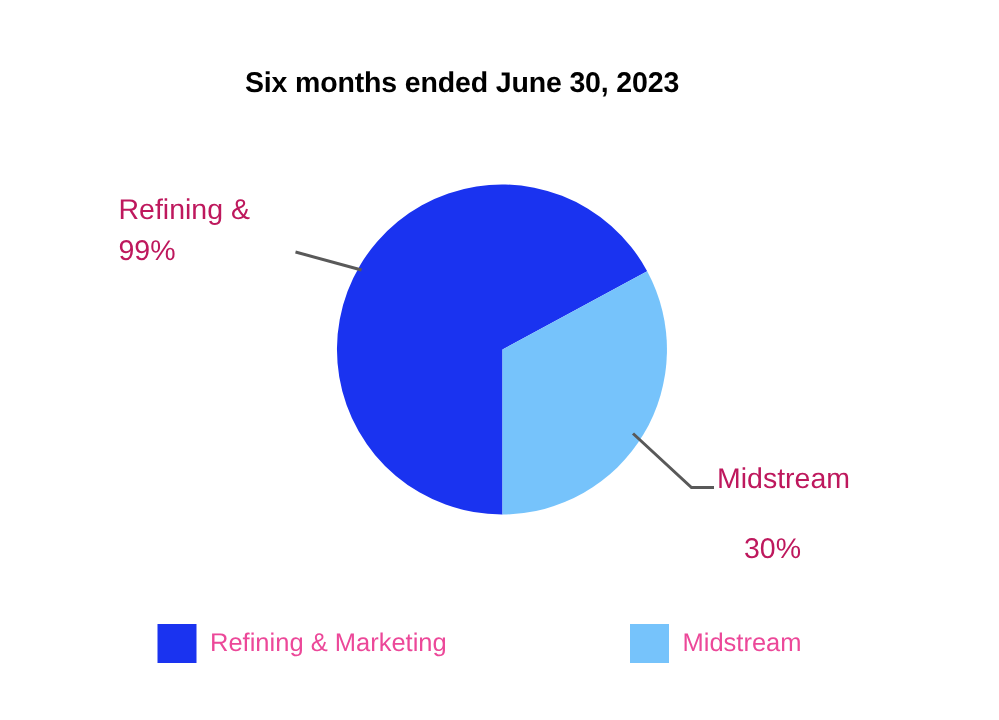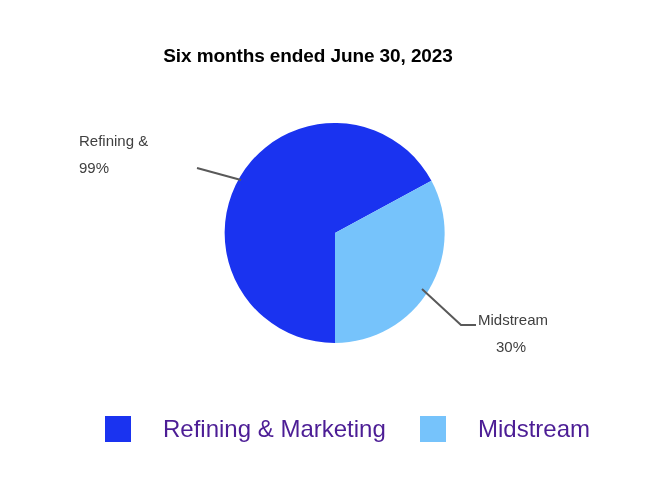--- a/index.html
+++ b/index.html
@@ -44,38 +44,39 @@
     position: absolute;
     left: 0;
     top: 0;
     width: 666px;
     height: 480px;
   }
 
   
   .callout {
     position: absolute;
-    font-size: 15px;
-    color: #404040;
+    font-size: 19px;
+    color: #be185d;
     line-height: 27px;
     white-space: nowrap;
   }
   #callout-refining {
     left: 79px;
     top: 127px;
     text-align: left;
   }
   #callout-midstream {
     left: 478px;
     top: 306px;
     text-align: left;
   }
   .callout-line { display: block; }
   #callout-midstream .callout-line-pct {
     padding-left: 18px;
+    margin-top: 20px;
   }
 
   
   #legend {
     position: absolute;
     left: 0;
     top: 414px;
     width: 666px;
     height: 32px;
   }
@@ -87,23 +88,23 @@
     align-items: center;
   }
   #legend-item-refining { left: 105px; }
   #legend-item-midstream { left: 420px; }
   .legend-swatch {
     width: 26px;
     height: 26px;
     flex: 0 0 26px;
   }
   .legend-label {
-    margin-left: 32px;
-    font-size: 24px;
-    color: #4c1d95;
+    margin-left: 9px;
+    font-size: 17px;
+    color: #ec4899;
     white-space: nowrap;
   }
 </style>
 </head>
 <body>
 
 <div id="chart-figure">
 
   <div id="chart-title">Six months ended June 30, 2023</div>
 

